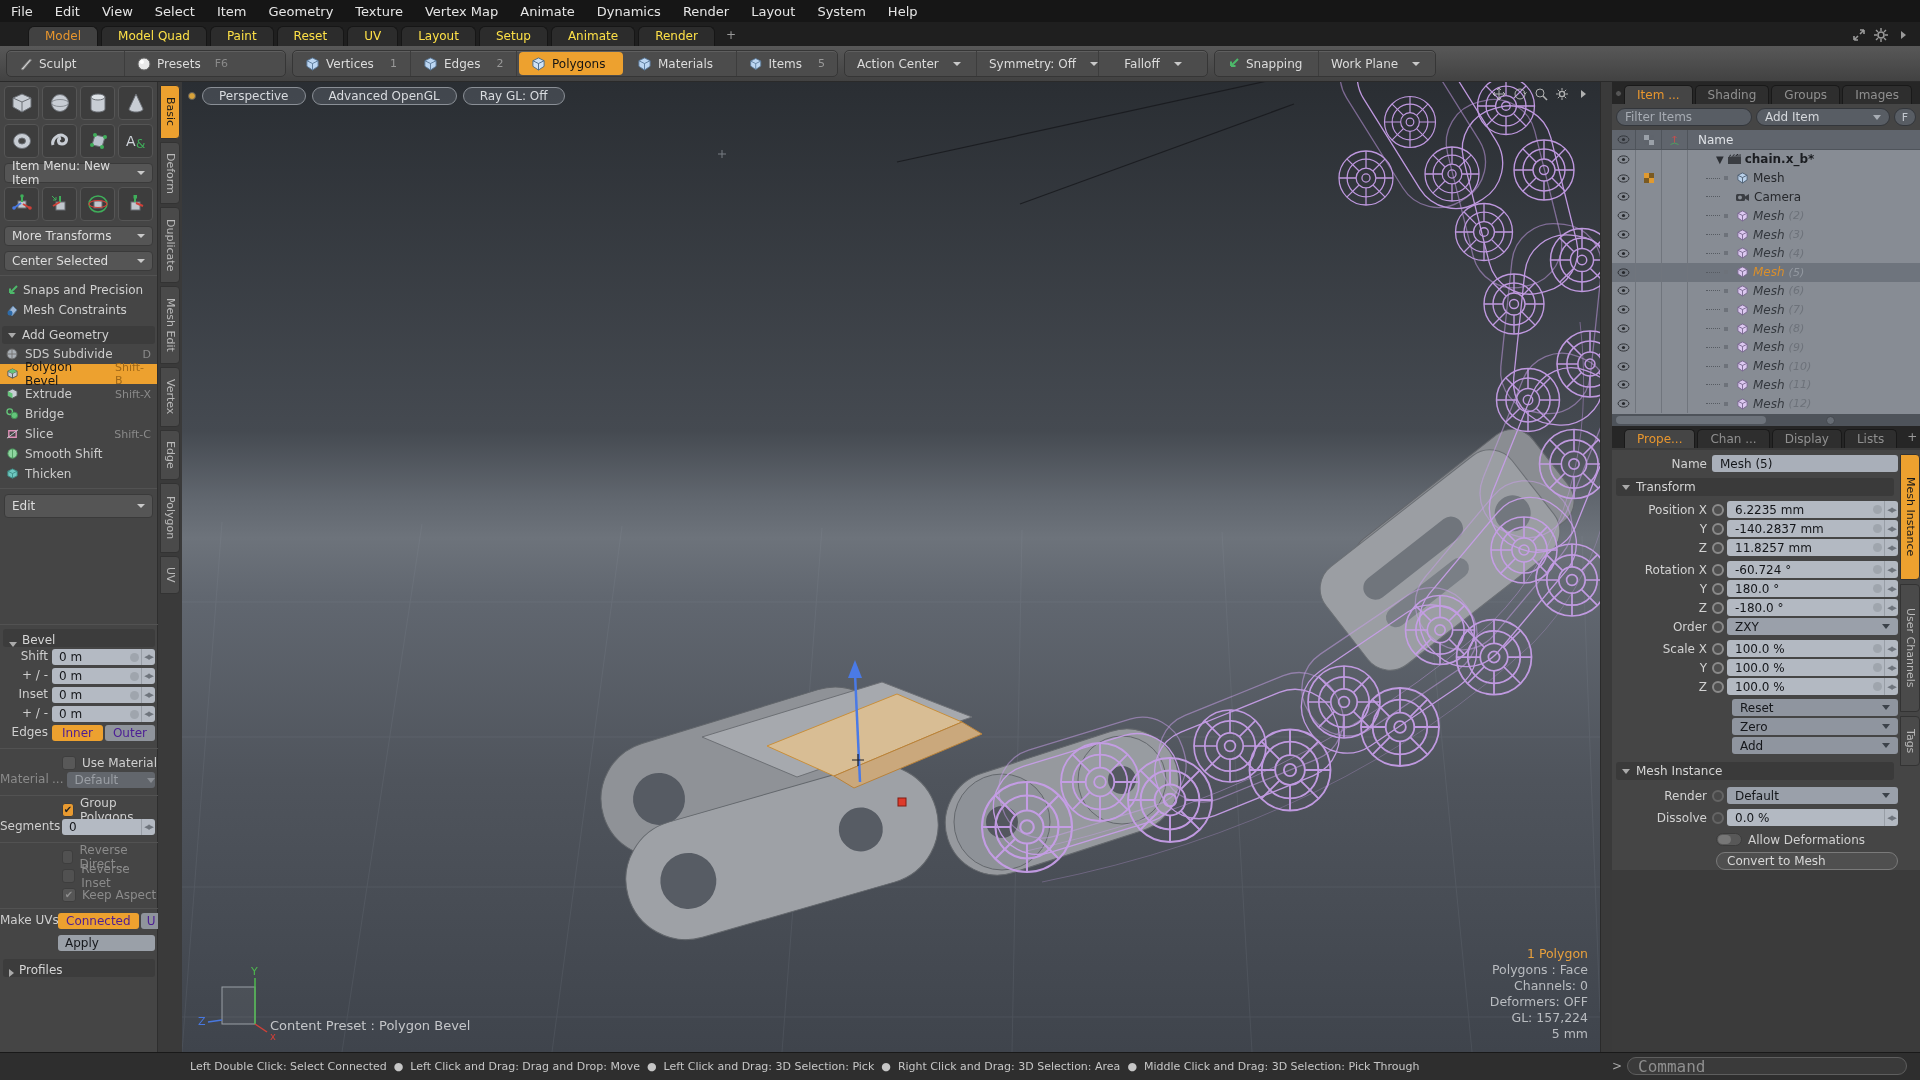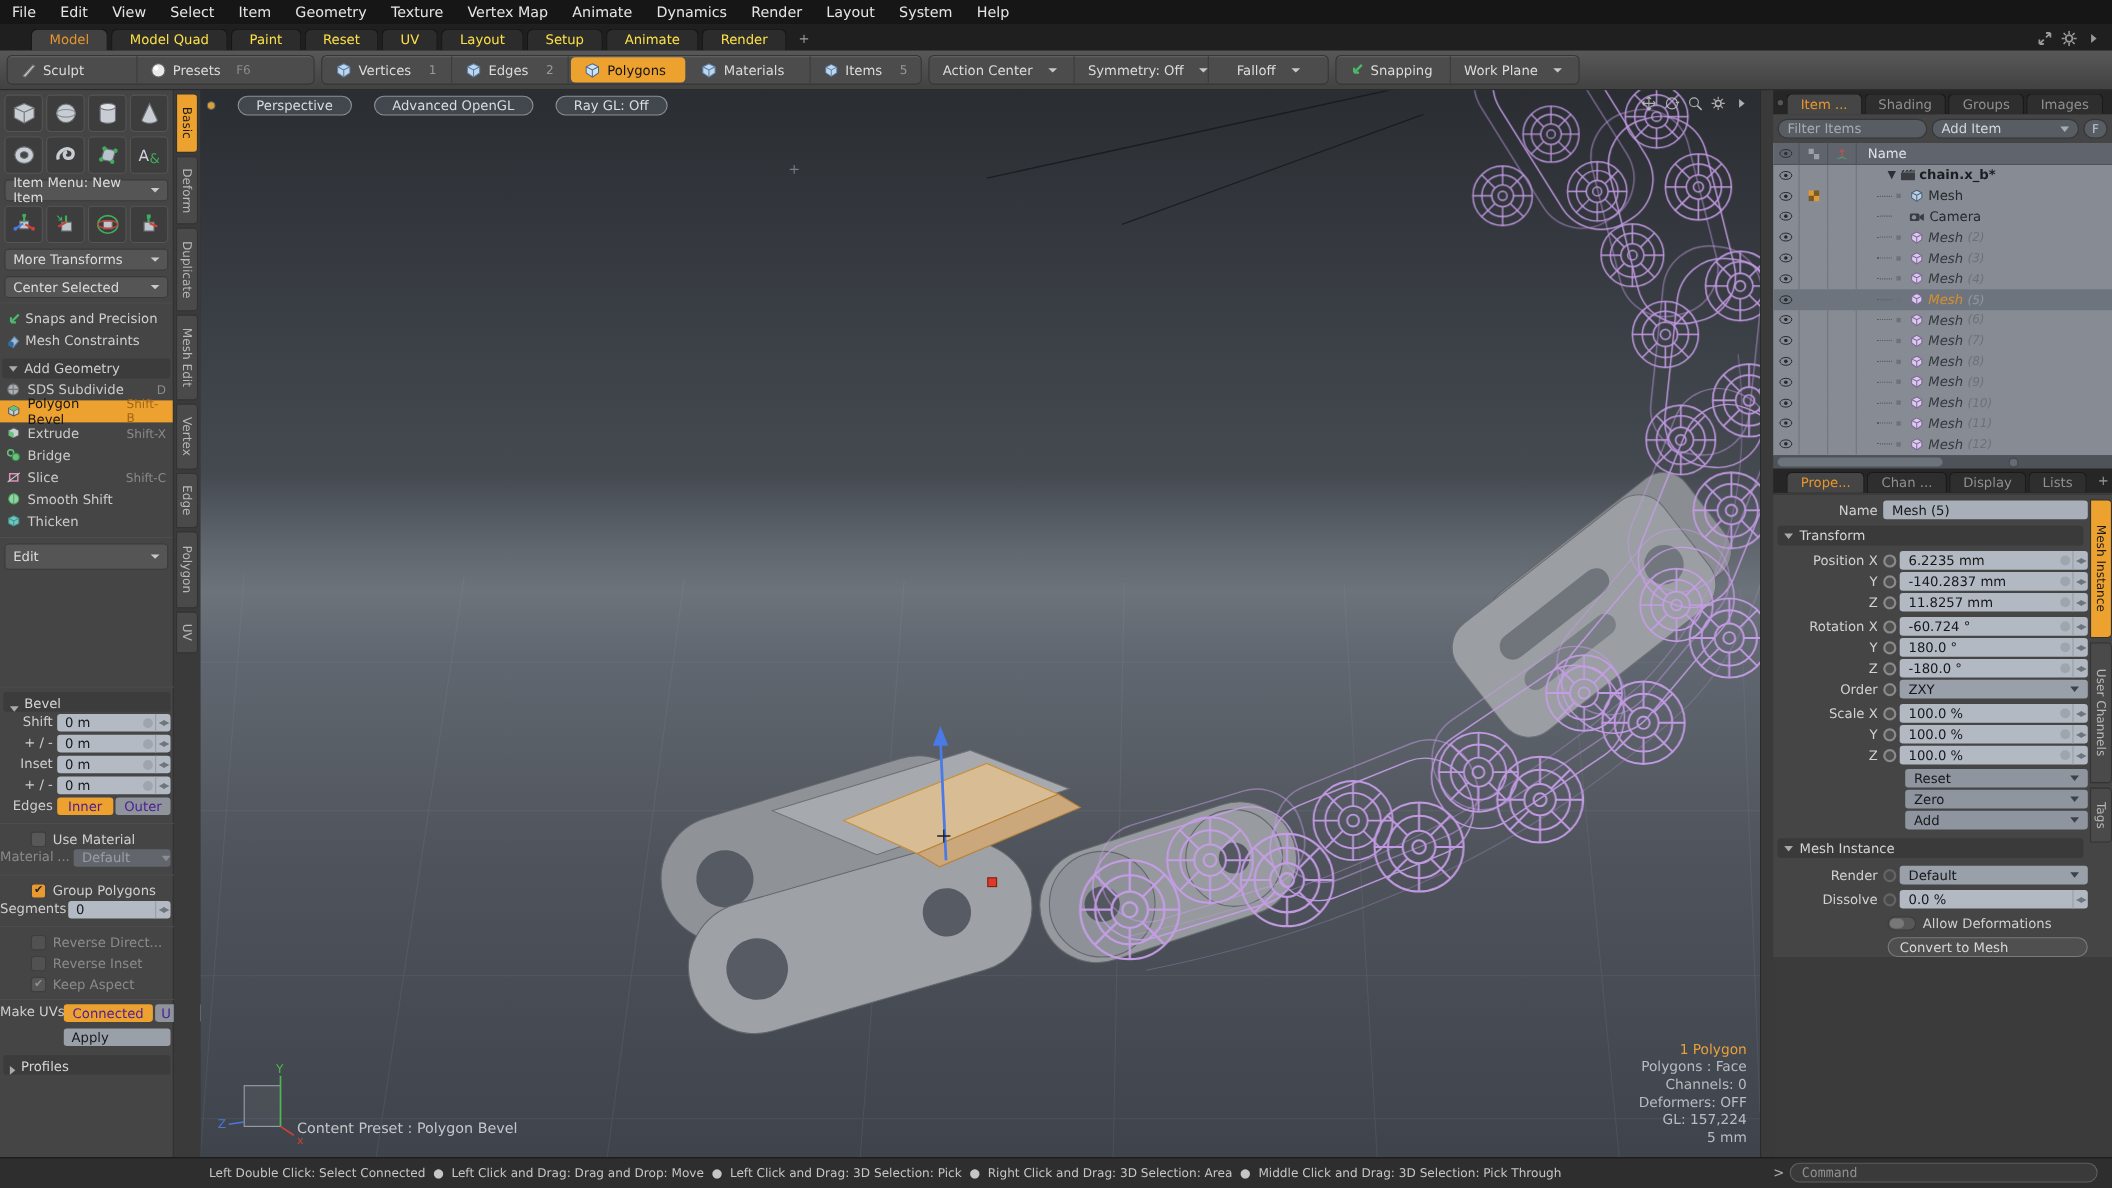--- a/index.html
+++ b/index.html
@@ -53,39 +53,39 @@
     gap:5px;padding:0 6px;color:#d5d5d5}
   .tri-d{width:0;height:0;border-top:5px solid #aaa;border-left:4px solid transparent;border-right:4px solid transparent}
   .tri-r{width:0;height:0;border-left:5px solid #aaa;border-top:4px solid transparent;border-bottom:4px solid transparent}
   .brow{height:19px;display:flex;align-items:flex-start;padding-right:3px}
   .blabel{width:52px;text-align:right;color:#cfcfcf;padding-right:4px;font-size:12px;white-space:nowrap}
   .bfield{flex:1;height:16px;background:#b4bac3;border-radius:3px;display:flex;align-items:center;
     color:#15171b;padding-left:7px;font-size:12px;position:relative}
   .gear-dot{width:9px;height:9px;border-radius:50%;background:#9aa0a8;margin-left:auto;margin-right:2px;opacity:.8}
   .spin{border-left:1px solid #989ea6;height:100%;display:flex;align-items:center;color:#6f757d;
     font-size:7px;padding:0 2px;letter-spacing:-1px}
-  .cbrow{height:19px;display:flex;align-items:center;gap:6px;padding-left:28px;color:#d0d0d0}
+  .cbrow{height:19px;display:flex;align-items:center;gap:6px;padding-left:62px;color:#d0d0d0}
   .cb{width:14px;height:14px;border-radius:3px;background:#585858;border:1px solid #3e3e3e;
     display:flex;align-items:center;justify-content:center;font-size:10px;color:transparent}
   .cb.on{background:#e89a30;color:#222}
   .cb.dim{background:#515151;color:transparent}
   .cb.dimon{background:#565656;color:#8f8f8f}
   .dimtxt{color:#8b8b8b}
   .segbtn{height:16px;background:#8f949c;color:#4c1d95;border-radius:3px;display:flex;align-items:center;
     justify-content:center;padding:0 8px;font-size:12px}
   .segbtn.on{background:#eda12f}
   
   #modetabs{position:absolute;left:158px;top:82px;width:24px;height:970px;background:#3a3a3a}
   .vtab{writing-mode:vertical-rl;width:20px;margin:3px 0 0 2px;background:#4a4a4a;border:1px solid #333;
     border-radius:0 4px 4px 0;color:#b9b9b9;font-size:11px;display:flex;align-items:center;
     justify-content:center;overflow:hidden}
   .vtab.active{background:#eda12f;color:#1a1a1a}
   
   #viewport{position:absolute;left:182px;top:82px;width:1418px;height:970px;overflow:hidden}
-  #vphead{position:absolute;left:6px;top:5px;display:flex;align-items:center;gap:20px}
+  #vphead{position:absolute;left:6px;top:5px;display:flex;align-items:center;gap:6px}
   .vdot{width:8px;height:8px;border-radius:50%;background:#d8a23a;border:1px solid #5c5c5c}
   .vbtn{height:18px;line-height:16px;padding:0 16px;border:1px solid #8a8f96;border-radius:9px;
     background:rgba(96,102,110,.45);color:#d9dce0;font-size:12px}
   #vpnav{position:absolute;right:10px;top:5px;display:flex;align-items:center;gap:7px;opacity:.85}
   
   #divider{position:absolute;left:1600px;top:82px;width:12px;height:970px;background:#3a3a3a;border-left:1px solid #2a2a2a}
   #rightpanel{position:absolute;left:1612px;top:82px;width:308px;height:970px;background:#3b3b3b}
   .ptabs{position:absolute;left:0;width:308px;height:22px;display:flex;align-items:flex-end;padding-left:12px;background:#262626}
   .ptab{height:19px;line-height:18px;padding:0 12px;background:#2e2e2e;color:#909090;border:1px solid #191919;
     border-bottom:none;border-radius:5px 5px 0 0;margin-right:2px;font-size:12px;white-space:nowrap}
@@ -144,21 +144,21 @@
     border:1px solid #333;border-radius:0 4px 4px 0;color:#b9b9b9;font-size:11px;display:flex;
     align-items:center;justify-content:center;overflow:hidden}
   .sidetab.active{background:#eda12f;color:#1a1a1a}
   
   #statusbar{position:absolute;left:0;top:1052px;width:1920px;height:28px;background:#2e2e2e;
     border-top:1px solid #191919;display:flex;align-items:center;color:#c6c6c6;font-size:11px}
   #hints{padding-left:190px;display:flex;gap:7px;align-items:center;white-space:nowrap}
   #cmdwrap{position:absolute;left:1612px;top:4px;display:flex;align-items:center;gap:5px}
   #cmdwrap .gt{color:#aaa;font-size:12px}
   #cmd{width:280px;height:18px;background:#3a3a3a;border:1px solid #5e5e5e;border-radius:9px;color:#8f8f8f;
-    padding:0 10px;font-family:"DejaVu Sans Mono","Liberation Mono",monospace;font-size:12px;outline:none}
+    padding:0 10px;font-family:"DejaVu Sans Mono","Liberation Mono",monospace;font-size:16px;outline:none}
   #cmd::placeholder{color:#8f8f8f}
   svg{display:block}
 </style>
 </head>
 <body>
 
 <div id="menubar">
   <span>File</span>
   <span>Edit</span>
   <span>View</span>

